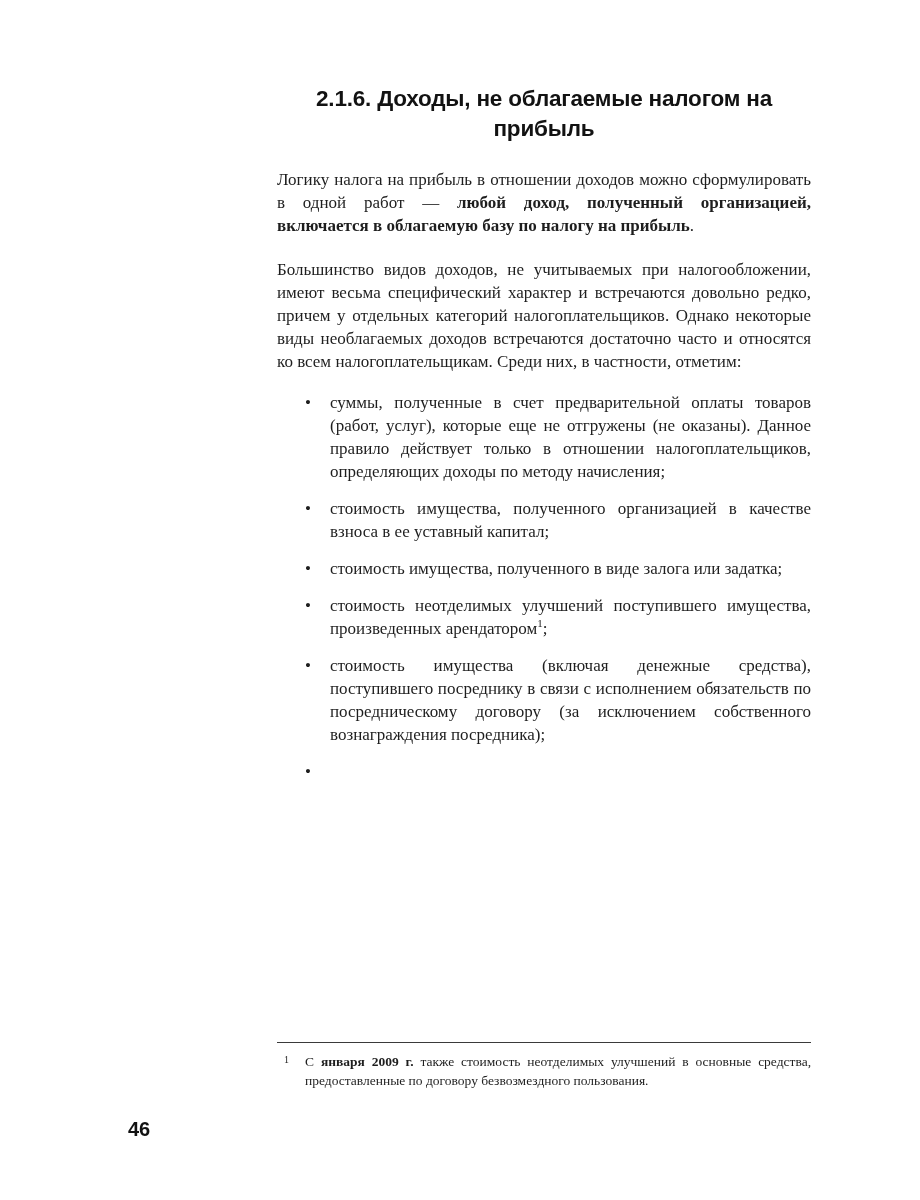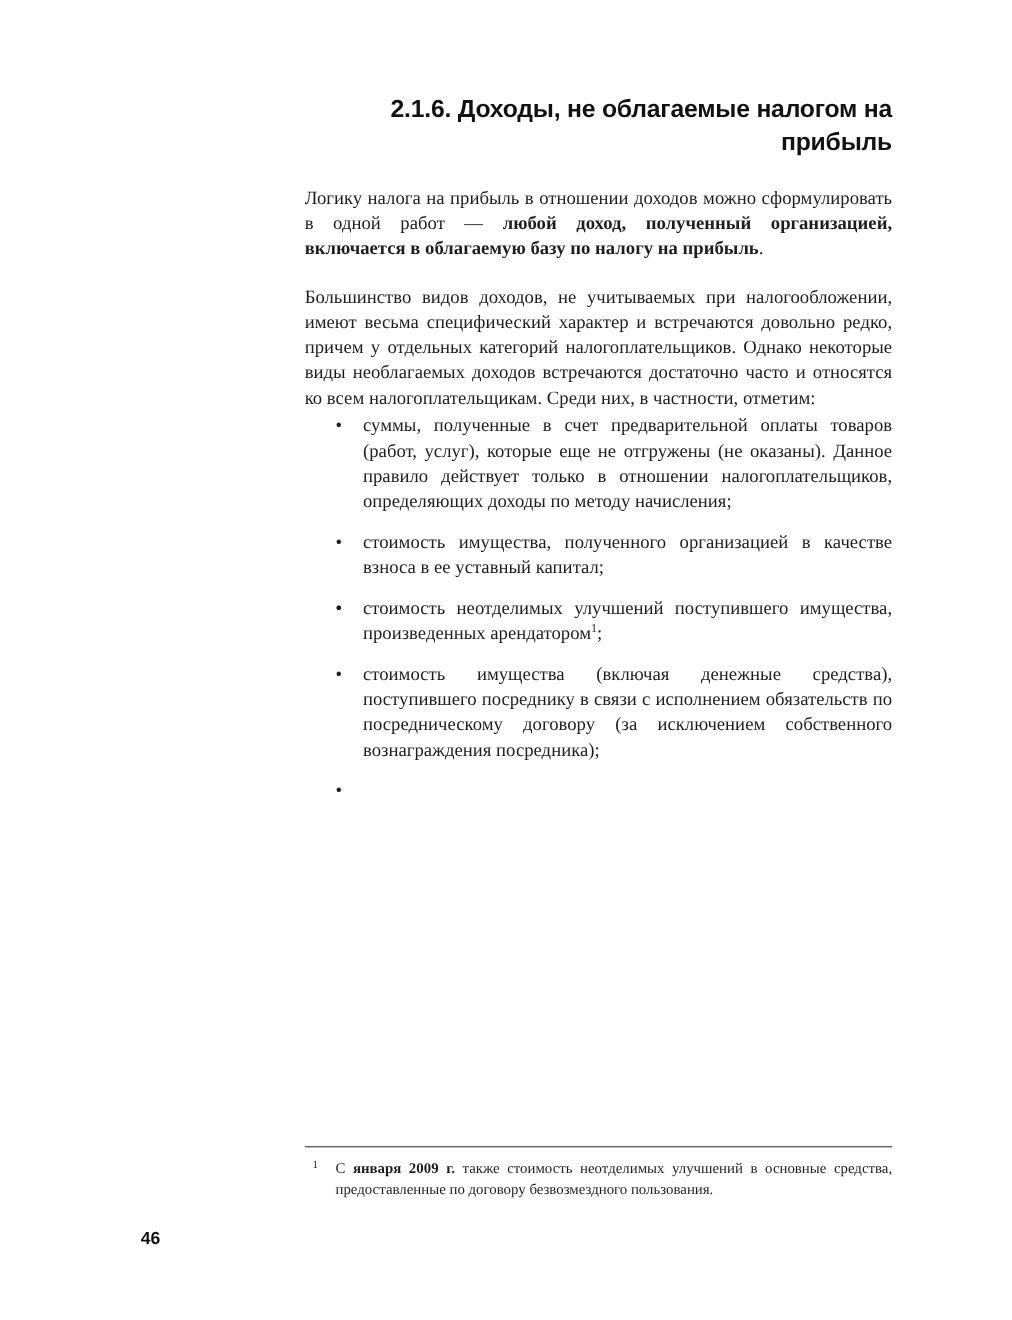--- a/index.html
+++ b/index.html
@@ -27,27 +27,27 @@
     color: #1e1e1e;
   }
   h1.section-heading {
     font-family: "Liberation Sans", sans-serif;
     font-weight: 700;
     font-size: 22.5px;
     line-height: 30px;
     letter-spacing: -0.2px;
     color: #121212;
     margin: 0 0 24px 0;
-    text-align: right;
+    text-align: center;
   }
   p.para {
     margin: 0 0 21px 0;
   }
   p.para:last-of-type {
-    margin-bottom: 2px;
+    margin-bottom: 18px;
   }
   .para b, .footnote-text b {
     font-weight: 700;
   }
   ul.bullet-list {
     list-style: none;
     margin: 0;
     padding: 0 0 0 53px;
   }
   ul.bullet-list li {
@@ -93,21 +93,21 @@
     left: 7px;
     top: -2px;
     font-size: 10px;
   }
   .page-number {
     position: absolute;
     left: 128px;
     top: 1118px;
     font-family: "Liberation Sans", sans-serif;
     font-weight: 700;
-    font-size: 16px;
+    font-size: 20px;
     color: #121212;
   }
 </style>
 </head>
 <body>
 
 <div class="page">
 
   <div class="content">
 
@@ -115,21 +115,21 @@
 
     <p class="para"><span>Логику налога на прибыль в отношении доходов можно сформулировать в одной работ — </span><b>любой доход, полученный организацией, включается в облагаемую базу по налогу на прибыль</b><span>.</span></p>
 
 
 
     <p class="para">Большинство видов доходов, не учитываемых при налогообложении, имеют весьма специфический характер и встречаются довольно редко, причем у отдельных категорий налогоплательщиков. Однако некоторые виды необлагаемых доходов встречаются достаточно часто и относятся ко всем налогоплательщикам. Среди них, в частности, отметим:</p>
 
     <ul class="bullet-list">
       <li><span class="bullet-dot">•</span><span>суммы, полученные в счет предварительной оплаты товаров (работ, услуг), которые еще не отгружены (не оказаны). Данное правило действует только в отношении налогоплательщиков, определяющих доходы по методу начисления;</span></li>
       <li><span class="bullet-dot">•</span><span>стоимость имущества, полученного организацией в качестве взноса в ее уставный капитал;</span></li>
-      <li><span class="bullet-dot">•</span></li>
+      <li><span class="bullet-dot">•</span><span>стоимость имущества, полученного в виде залога или задатка;</span></li>
       <li><span class="bullet-dot">•</span><span>стоимость неотделимых улучшений поступившего имущества, произведенных арендатором</span><sup class="fn-ref">1</sup><span>;</span></li>
       <li><span class="bullet-dot">•</span><span>стоимость имущества (включая денежные средства), поступившего посреднику в связи с исполнением обязательств по посредническому договору (за исключением собственного вознаграждения посредника);</span></li>
       <li><span class="bullet-dot">•</span></li>
     </ul>
 
   </div>
 
   <div class="footnote-block">
     <hr class="footnote-rule">
     <div class="footnote-text"><span class="footnote-marker">1</span><span>С </span><b>января 2009 г.</b><span> также стоимость неотделимых улучшений в основные средства, предоставленные по договору безвозмездного пользования.</span></div>

